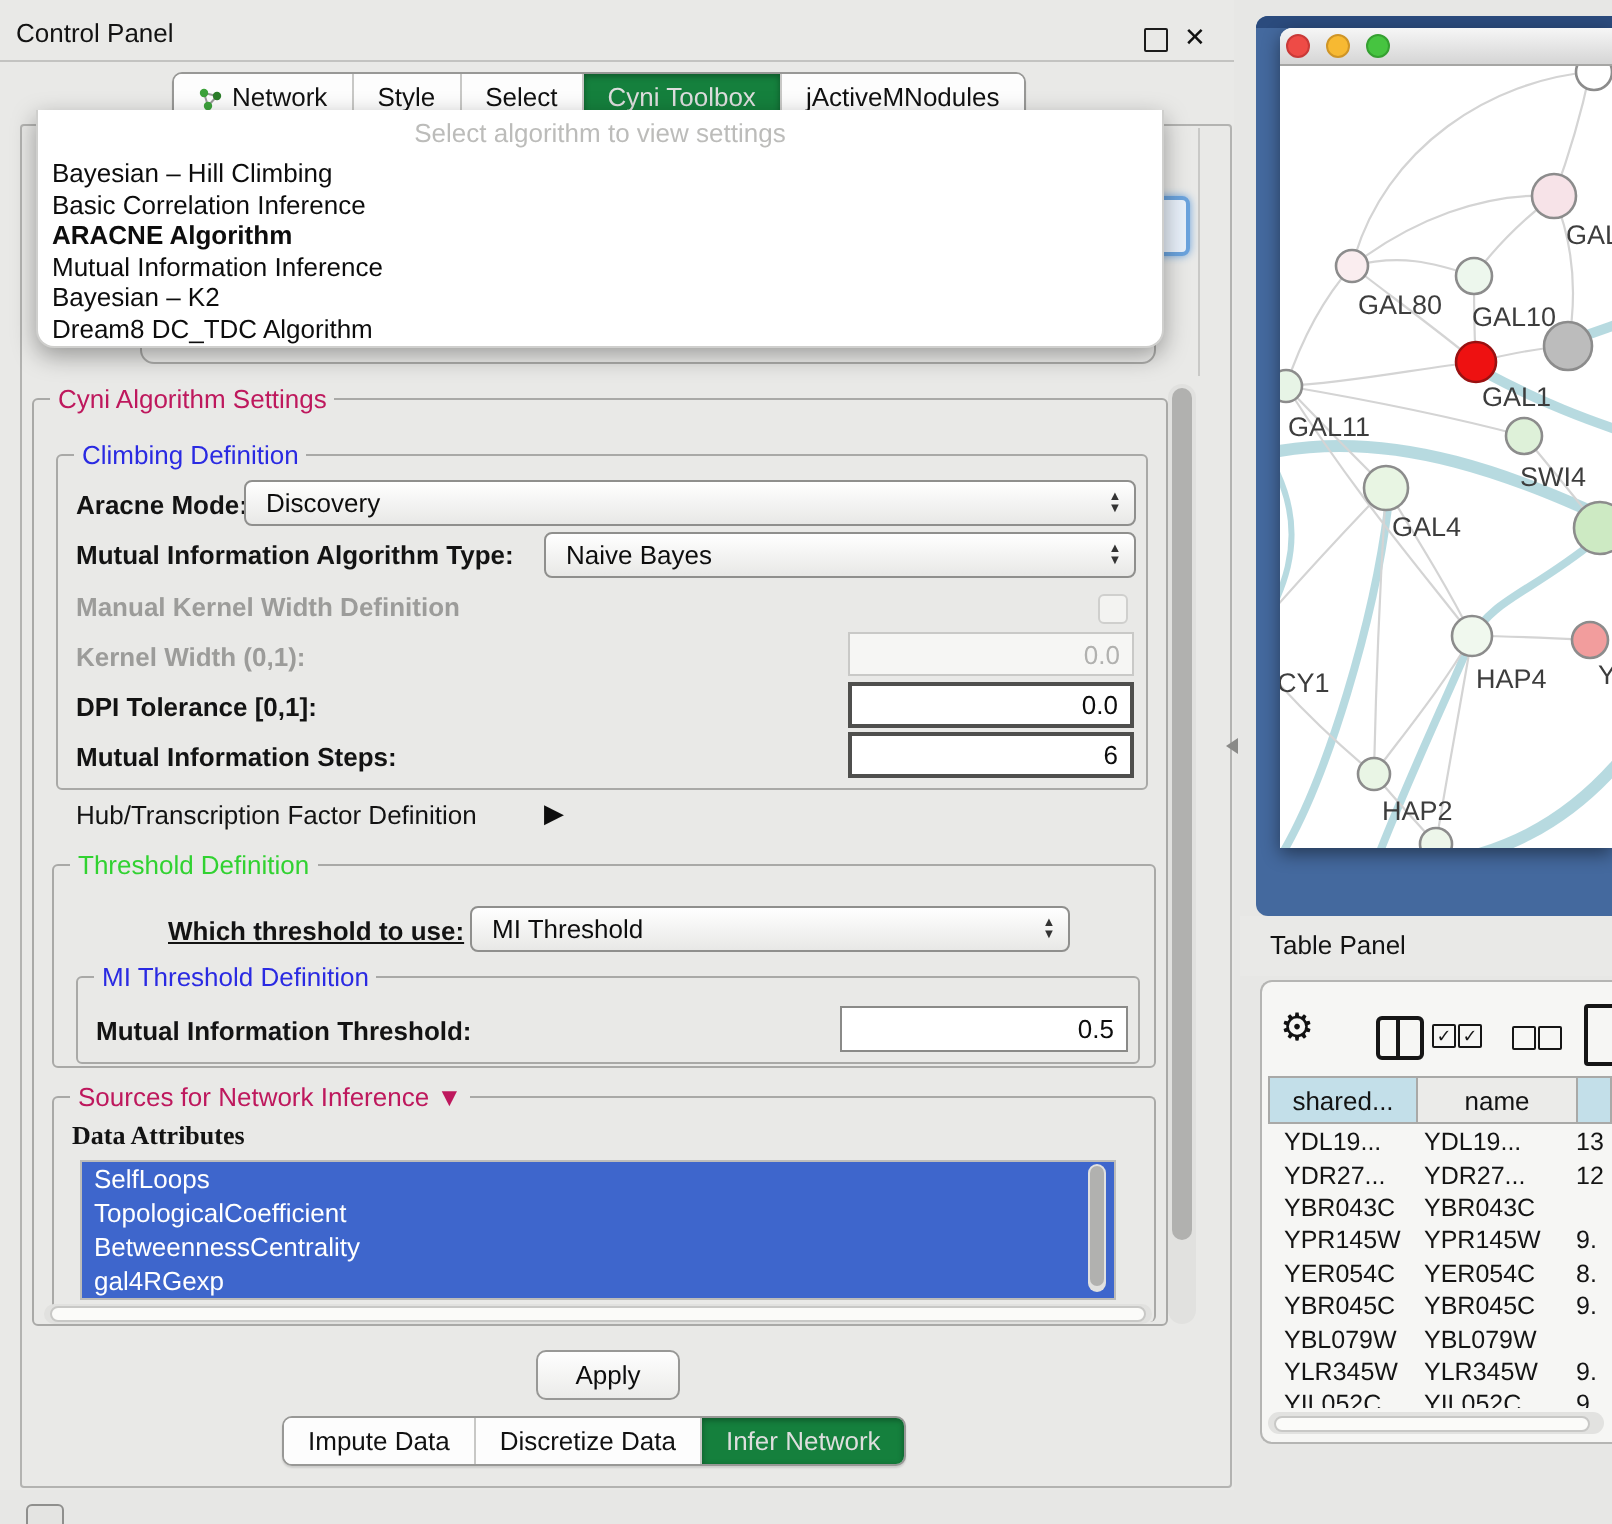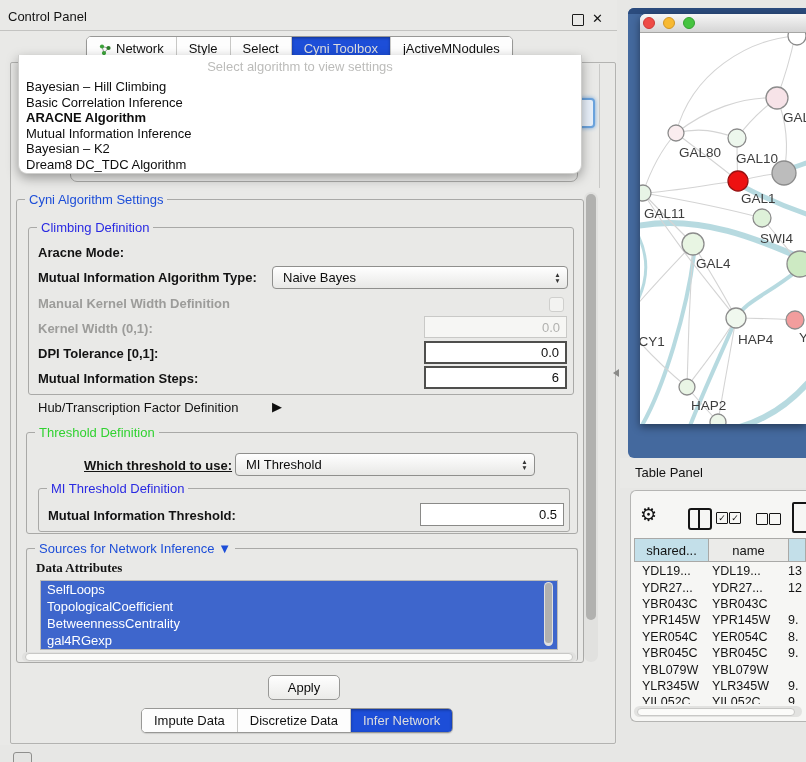--- a/index.html
+++ b/index.html
@@ -14,21 +14,21 @@
   #cp-float{left:572px;top:10px;width:10px;height:10px;border:1.6px solid #1c1c1c;border-radius:1px;}
   #cp-close{left:592px;top:7px;font-size:13px;font-weight:700;color:#111;}
   #cp-close::before{content:"\2715";}
 
   
   .seg-bar{display:flex;height:23px;border:1px solid #989896;border-radius:5px;overflow:hidden;
            background:#fdfdfd;box-shadow:0 1px 1px rgba(0,0,0,.12);}
   .seg{display:flex;align-items:center;gap:5px;padding:0 12px;font-size:13px;color:#111;
        background:#fdfdfd;border-left:1px solid #c8c8c6;white-space:nowrap;}
   .seg:first-child{border-left:none;}
-  .seg.sel{background:#1d4ed8;color:#dedede;box-shadow:inset 0 1px 3px rgba(0,0,0,.35);}
+  .seg.sel{background:#15803d;color:#dedede;box-shadow:inset 0 1px 3px rgba(0,0,0,.35);}
   #top-tabs{left:86px;top:36px;}
   #bottom-tabs{left:141px;top:708px;}
   .tabicon{display:flex;}
 
   
   #cp-panel{left:10px;top:62px;width:604px;height:680px;border:1px solid #b3b3b1;border-radius:2px;background:#e9e9e7;}
 
   
   #bg-combo{left:70px;top:148px;width:506px;height:32px;border:1px solid #adadab;border-radius:7px;background:#efefed;z-index:1;}
   #bg-combo-text{left:16px;top:10px;font-size:13px;color:#b5b5b3;}
@@ -38,21 +38,21 @@
 
   
   #dd{left:18px;top:55px;width:562px;height:118px;background:#fff;border:1px solid #cfcfcd;border-top:none;
       border-radius:0 0 9px 9px;box-shadow:0 4px 12px rgba(0,0,0,.35);z-index:30;}
   #dd-ph{height:20px;padding-top:4px;text-align:center;font-size:13px;color:#bcbcba;}
   .dd-item{height:15.6px;line-height:15.6px;padding-left:7px;font-size:13px;color:#0d0d0d;white-space:nowrap;}
   .dd-item.sel{font-weight:700;}
 
   
   .groupbox{position:absolute;border:1px solid #a9a9a7;border-radius:3px;}
-  .legend{position:absolute;top:-8px;left:8px;background:#e9e9e7;padding:0 4px;font-size:13px;line-height:15px;white-space:nowrap;color:#1d4ed8;}
+  .legend{position:absolute;top:-8px;left:8px;background:#e9e9e7;padding:0 4px;font-size:13px;line-height:15px;white-space:nowrap;color:#be185d;}
   .legend.blue{color:#2a2ae2;}
   .legend.green{color:#31d231;}
 
   .lbl{position:absolute;font-size:13px;font-weight:700;color:#131313;white-space:nowrap;}
   .lbl.plain{font-weight:400;}
   .lbl.dis{color:#9c9c9a;}
 
   .combo{position:absolute;border:1px solid #8f8f8d;border-radius:4px;background:linear-gradient(#ffffff,#e8e8e6);
          font-size:13px;color:#0d0d0d;display:flex;align-items:center;padding-left:10px;box-sizing:border-box;}
   .combo .spin{position:absolute;right:0;top:0;bottom:0;width:19px;display:flex;flex-direction:column;
@@ -194,20 +194,24 @@
       <span class="legend">Cyni Algorithm Settings</span>
     </div>
 
     <div class="sb-track" style="left:584px;top:192px;width:14px;height:470px;"></div>
     <div class="sb-thumb" style="left:586px;top:194px;width:10px;height:426px;"></div>
 
     <div class="groupbox" style="left:28px;top:227px;width:544px;height:166px;">
       <span class="legend blue">Climbing Definition</span>
     </div>
     <div class="lbl" style="left:38px;top:245px;">Aracne Mode:</div>
+    <div class="combo" style="left:122px;top:240px;width:446px;height:23px;">
+      <span>Discovery</span>
+      <span class="spin"></span>
+    </div>
     <div class="lbl" style="left:38px;top:270px;">Mutual Information Algorithm Type:</div>
     <div class="combo" style="left:272px;top:266px;width:296px;height:23px;">
       <span>Naive Bayes</span>
       <span class="spin"></span>
     </div>
     <div class="lbl dis" style="left:38px;top:296px;">Manual Kernel Width Definition</div>
     <div class="checkbox" style="left:549px;top:297px;"></div>
     <div class="lbl dis" style="left:38px;top:321px;">Kernel Width (0,1):</div>
     <div class="field dis" style="left:424px;top:316px;width:143px;height:22px;">0.0</div>
     <div class="lbl" style="left:38px;top:346px;">DPI Tolerance [0,1]:</div>

